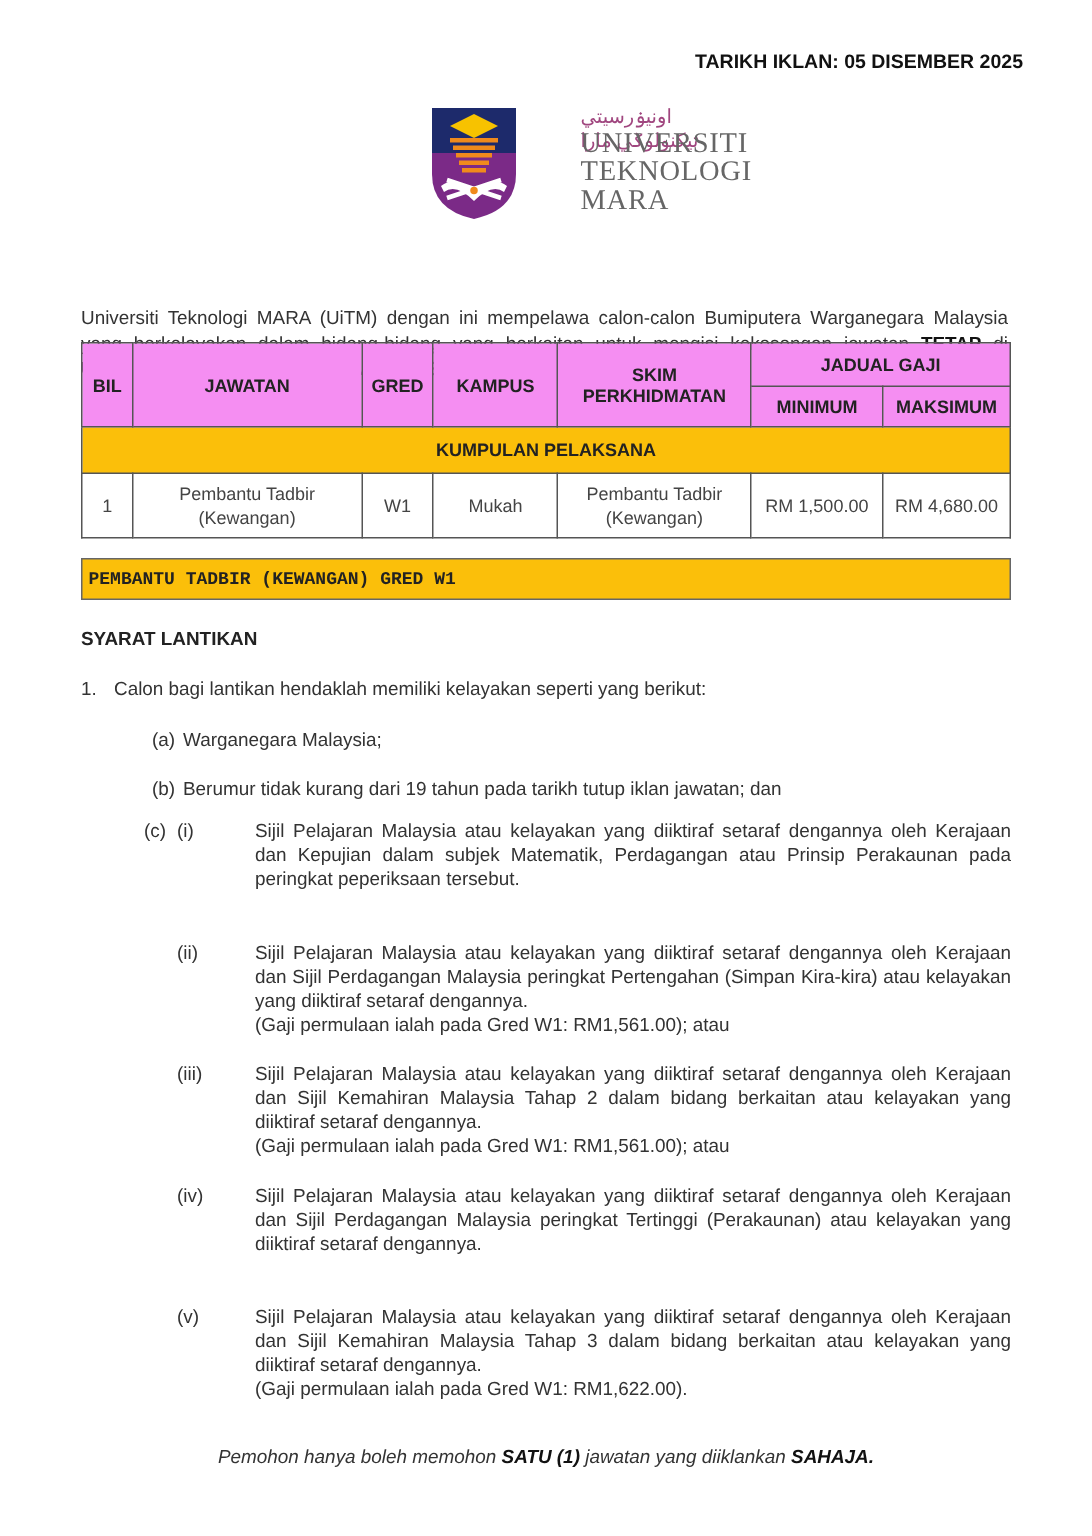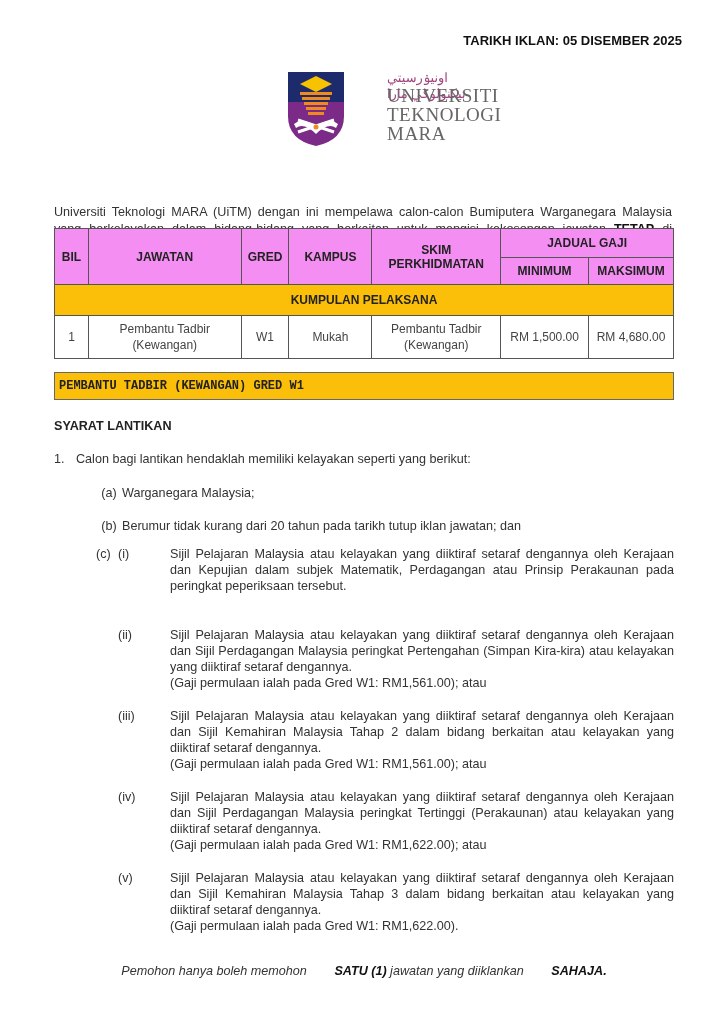--- a/index.html
+++ b/index.html
@@ -27,21 +27,21 @@
     .item1 { position: absolute; left: 54px; top: 452px; font-size: 12.6px; color: #333; }
     .item1 .num { display: inline-block; width: 22px; }
     .sub { position: absolute; left: 96px; font-size: 12.6px; color: #333; text-align: center; }
     .sub .lbl { display: inline-block; width: 26px; }
     .qual { position: absolute; left: 118px; width: 556px; font-size: 12.6px; line-height: 16px; color: #333; }
     .qual .roman { position: absolute; left: 0; top: 0; }
     .qual .body { margin-left: 52px; text-align: justify; }
     .qual .c-label { position: absolute; left: -22px; top: 0; }
     .footer { position: absolute; left: 0; width: 728px; top: 964px; text-align: center; font-size: 12.6px;
       font-style: italic; color: #333; }
-    .footer b { color: #111; margin-left: 24px; }
+    .footer b { color: #111; }
   </style>
 </head>
 <body>
 
 <div class="date">TARIKH IKLAN: 05 DISEMBER 2025</div>
 
 <div class="logo">
   <svg width="56" height="74" viewBox="0 0 56 74" style="position:absolute;left:0;top:2px;">
     <path d="M0 0 H56 V44 Q56 68 28 74 Q0 68 0 44 Z" fill="#7b2a87"></path>
     <path d="M0 0 H56 V30 H0 Z" fill="#1d2a6b"></path>
@@ -111,21 +111,21 @@
 
 <div class="item1">
   <span class="num">1.</span><span>Calon bagi lantikan hendaklah memiliki kelayakan seperti yang berikut:</span>
 </div>
 
 <div class="sub" style="top:486px;">
   <span class="lbl">(a)</span><span>Warganegara Malaysia;</span>
 </div>
 
 <div class="sub" style="top:519px;">
-  <span class="lbl">(b)</span><span>Berumur tidak kurang dari 20 tahun pada tarikh tutup iklan jawatan; dan</span>
+  <span class="lbl">(b)</span><span>Berumur tidak kurang dari 19 tahun pada tarikh tutup iklan jawatan; dan</span>
 </div>
 
 <div class="qual" style="top:546px;">
   <span class="c-label">(c)</span>
   <span class="roman">(i)</span>
   <div class="body">
     <div>Sijil Pelajaran Malaysia atau kelayakan yang diiktiraf setaraf dengannya oleh Kerajaan dan Kepujian dalam subjek Matematik, Perdagangan atau Prinsip Perakaunan pada peringkat peperiksaan tersebut.</div>
   </div>
 </div>
 
@@ -142,21 +142,20 @@
   <div class="body">
     <div>Sijil Pelajaran Malaysia atau kelayakan yang diiktiraf setaraf dengannya oleh Kerajaan dan Sijil Kemahiran Malaysia Tahap 2 dalam bidang berkaitan atau kelayakan yang diiktiraf setaraf dengannya.</div>
     <div>(Gaji permulaan ialah pada Gred W1: RM1,561.00); atau</div>
   </div>
 </div>
 
 <div class="qual" style="top:789px;">
   <span class="roman">(iv)</span>
   <div class="body">
     <div>Sijil Pelajaran Malaysia atau kelayakan yang diiktiraf setaraf dengannya oleh Kerajaan dan Sijil Perdagangan Malaysia peringkat Tertinggi (Perakaunan) atau kelayakan yang diiktiraf setaraf dengannya.</div>
-    <div>(Gaji permulaan ialah pada Gred W1: RM1,622.00); atau</div>
   </div>
 </div>
 
 <div class="qual" style="top:870px;">
   <span class="roman">(v)</span>
   <div class="body">
     <div>Sijil Pelajaran Malaysia atau kelayakan yang diiktiraf setaraf dengannya oleh Kerajaan dan Sijil Kemahiran Malaysia Tahap 3 dalam bidang berkaitan atau kelayakan yang diiktiraf setaraf dengannya.</div>
     <div>(Gaji permulaan ialah pada Gred W1: RM1,622.00).</div>
   </div>
 </div>

